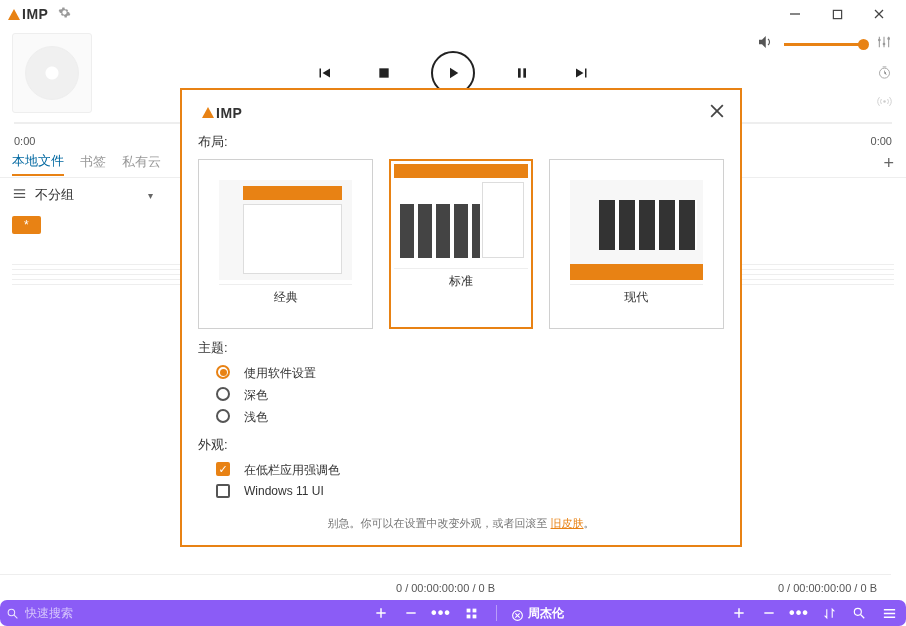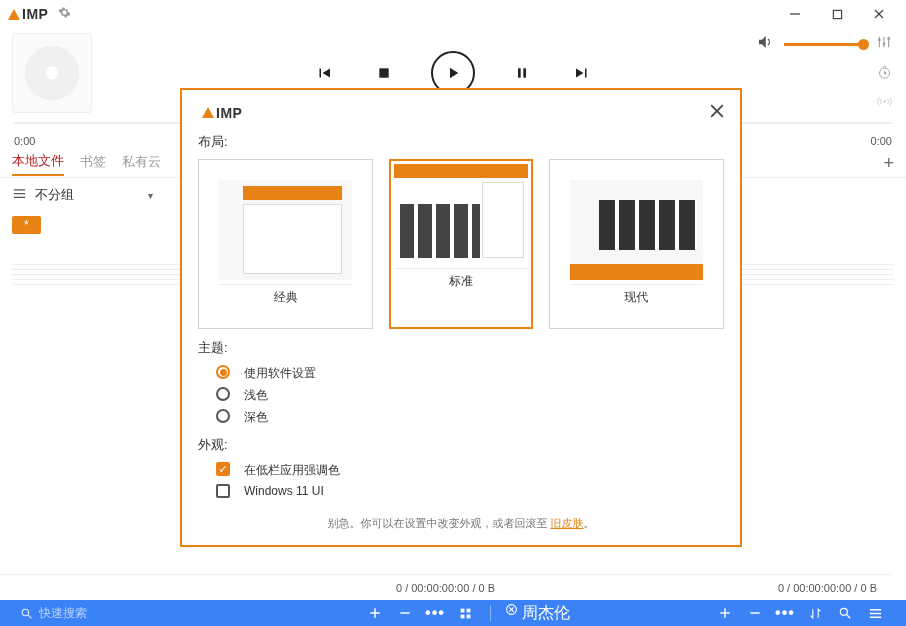--- a/index.html
+++ b/index.html
@@ -27,46 +27,46 @@
 .vol-knob { position: absolute; right: -3px; top: -4px; width: 11px; height: 11px; background: #e88214; border-radius: 50%; }
 .side-icons { display: flex; flex-direction: column; gap: 12px; align-items: center; color: #999; }
 
 
 .time-row { height: 18px; display: flex; justify-content: space-between; align-items: center; padding: 0 14px; font-size: 11px; color: #555; }
 .seek-bar { height: 2px; background: #eee; margin: 4px 14px 8px; }
 
 
 .tabs-row { height: 28px; display: flex; align-items: center; padding: 0 12px; border-bottom: 1px solid #eee; gap: 16px; }
 .tab { font-size: 13px; color: #999; padding-bottom: 4px; cursor: pointer; }
-.tab.active { color: #b91c1c; border-bottom: 2px solid #e88214; font-family: Liberation Serif, serif; }
+.tab.active { color: #0369a1; border-bottom: 2px solid #e88214; font-family: Liberation Serif, serif; }
 .tab-add { margin-left: auto; color: #666; font-size: 18px; cursor: pointer; }
 
 
 .group-row { height: 34px; display: flex; align-items: center; padding: 0 12px; gap: 8px; }
 .burger { color: #555; cursor: pointer; }
 .group-select { font-size: 13px; color: #333; display: flex; align-items: center; gap: 74px; cursor: pointer; }
 .chip { background: #e88214; color: #fff; font-size: 12px; padding: 2px 12px; border-radius: 2px; margin-top: 4px; margin-left: 12px; display: inline-block; }
 
 
 .list-area { position: absolute; left: 0; right: 0; top: 260px; bottom: 54px; }
 .list-hr { height: 1px; background: #eee; margin: 4px 12px; }
 
 
 .status-row { position: absolute; bottom: 26px; left: 0; right: 15px; height: 26px; display: flex; align-items: center; font-size: 11px; color: #555; padding: 0 14px; border-top: 1px solid #eee; }
 .status-center { position: absolute; left: 50%; transform: translateX(-50%); }
 
 
-.bottom-bar { position: absolute; bottom: 0; left: 0; right: 0; height: 26px; background: #3b82f6; display: flex; align-items: center; padding: 0 20px; gap: 8px; color: #fff; }
+.bottom-bar { position: absolute; bottom: 0; left: 0; right: 0; height: 26px; background: #8b5cf6; display: flex; align-items: center; padding: 0 6px; gap: 8px; color: #fff; border-radius: 7px; }
 .search-box { display: flex; align-items: center; gap: 6px; flex: 0 0 200px; opacity: 0.85; }
 .search-box input { background: transparent; border: none; outline: none; color: #fff; font-size: 12px; width: 150px; }
 .search-box input::placeholder { color: rgba(255,255,255,0.75); }
 .bb-spacer { flex: 1; }
 .bb-btn { width: 22px; height: 22px; display: flex; align-items: center; justify-content: center; cursor: pointer; }
 .bb-sep { width: 1px; height: 16px; background: rgba(255,255,255,0.4); margin: 0 6px; }
-.bb-label { font-size: 16px; display: flex; align-items: flex-start; gap: 4px; }
+.bb-label { font-size: 12px; display: flex; align-items: flex-end; gap: 4px; font-weight: bold; }
 
 
 .modal { position: absolute; left: 180px; top: 88px; width: 562px; background: #fff; border: 2px solid #e88214; z-index: 100; padding: 12px 16px 14px; }
 .modal-head { display: flex; align-items: center; }
 .modal-close { margin-left: auto; cursor: pointer; color: #444; font-size: 18px; }
 .section-label { font-size: 13px; color: #333; margin-top: 10px; margin-bottom: 8px; }
 .layout-row { display: flex; gap: 16px; }
 .layout-card { flex: 1; border: 1px solid #d0d0d0; padding: 20px; cursor: pointer; }
 .layout-card.selected { border: 2px solid #e88214; padding: 3px; }
 .layout-preview { height: 100px; background: #f7f7f7; position: relative; overflow: hidden; }
@@ -322,25 +322,25 @@
     </div>
   </div>
 
   <div class="section-label">主题:</div>
   <div class="radio-row">
       <span class="radio checked"></span>
       <span>使用软件设置</span>
     </div>
   <div class="radio-row">
       <span class="radio"></span>
-      <span>浅色</span>
+      <span>深色</span>
     </div>
   <div class="radio-row">
       <span class="radio"></span>
-      <span>深色</span>
+      <span>浅色</span>
     </div>
 
   <div class="section-label">外观:</div>
   <div class="check-row">
       <span class="checkbox checked">✓</span>
       <span>在低栏应用强调色</span>
     </div>
   <div class="check-row">
       <span class="checkbox"></span>
       <span>Windows 11 UI</span>

